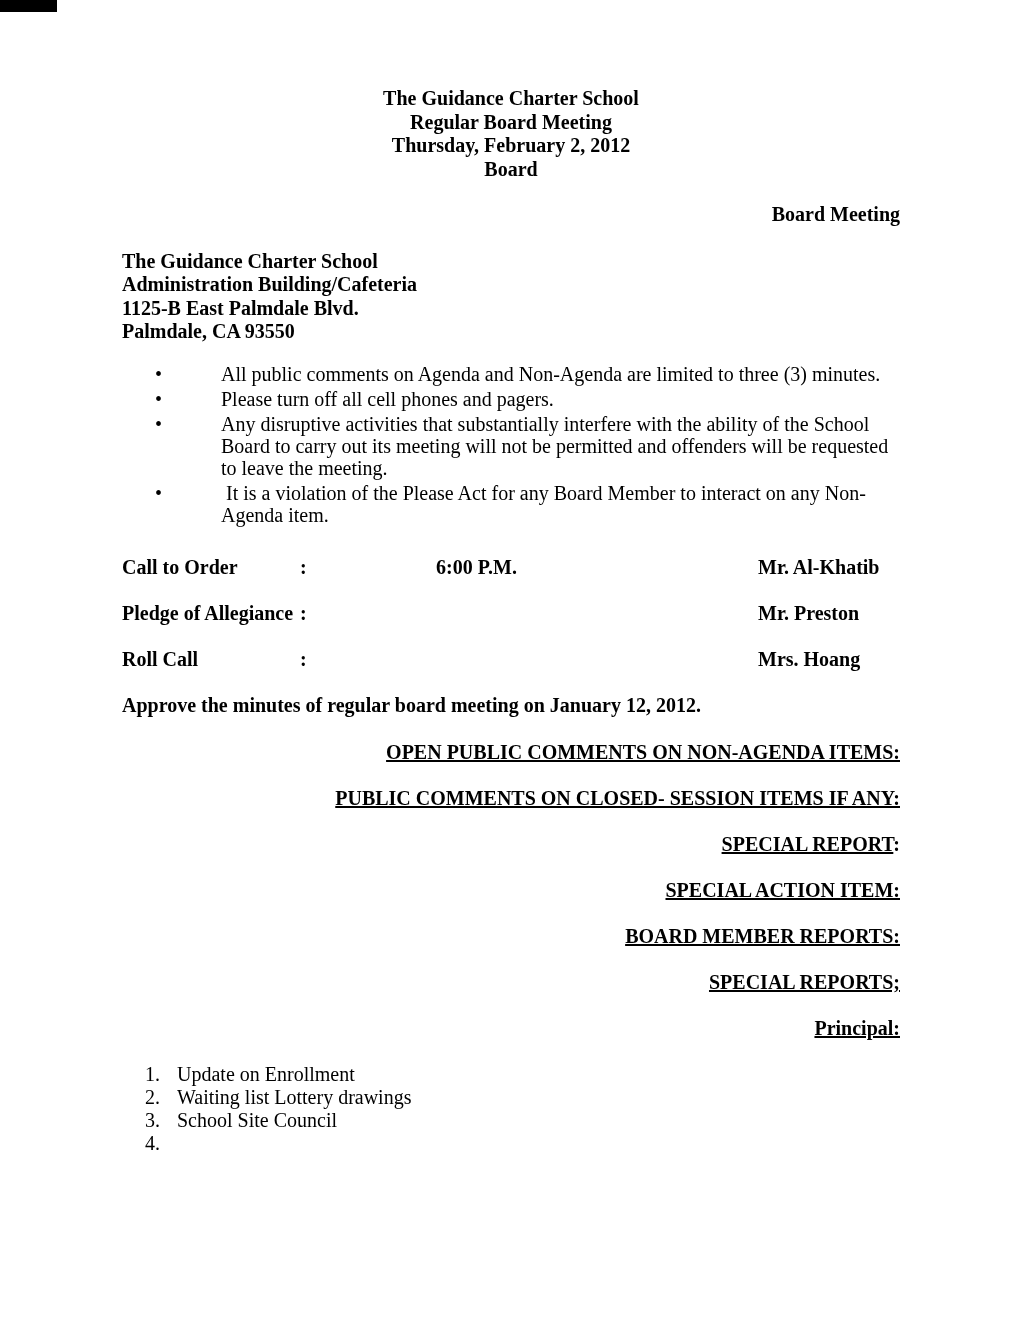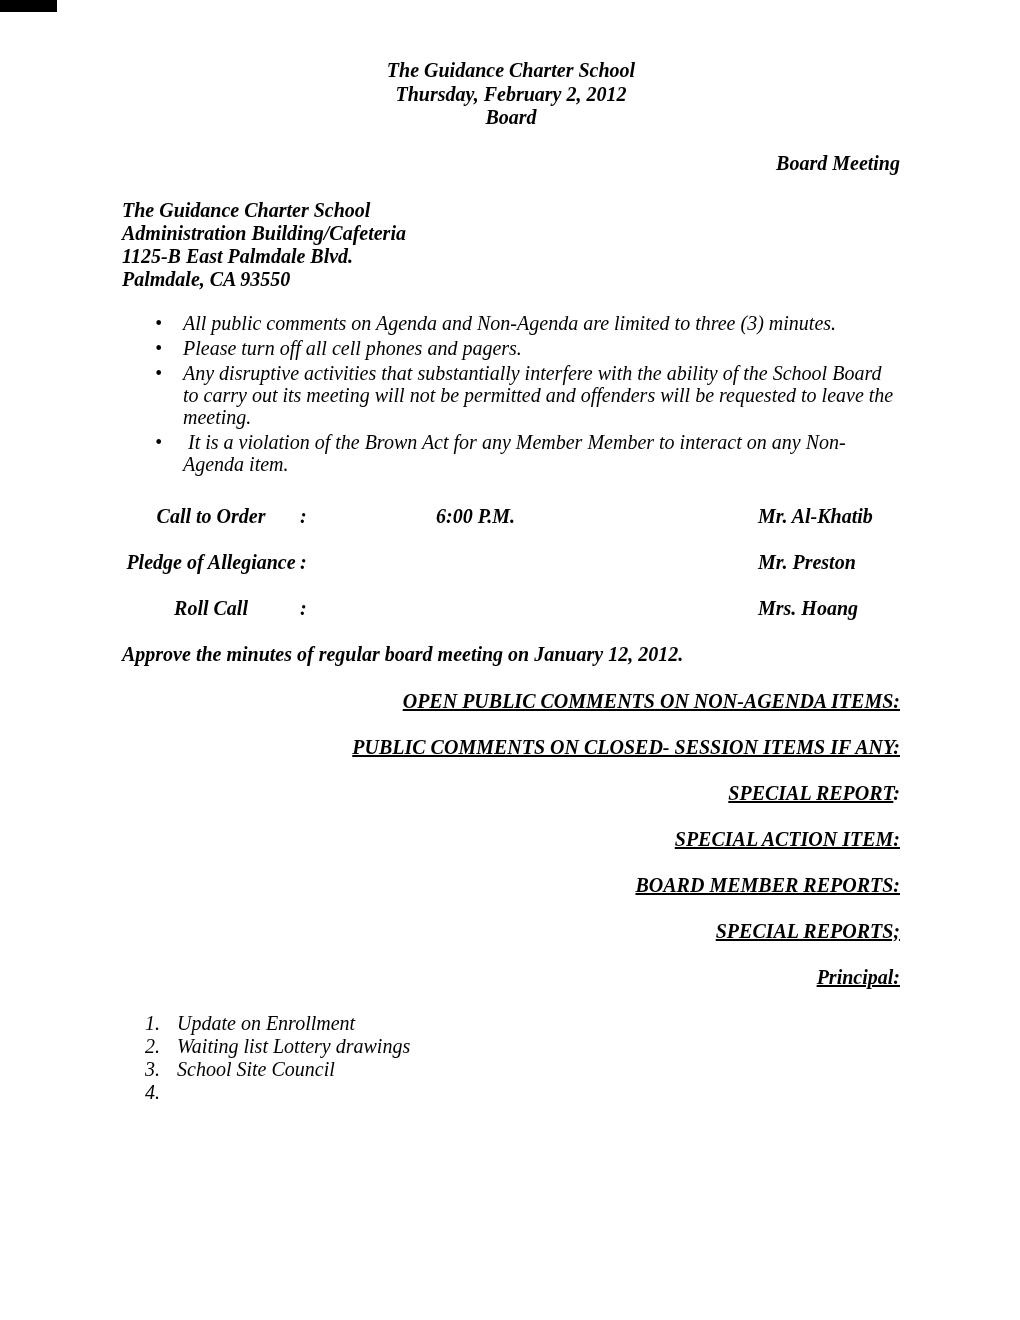--- a/index.html
+++ b/index.html
@@ -7,21 +7,21 @@
   body {
     width:1020px; height:1320px;
     font-family:"Liberation Serif", serif;
     font-size:20px; color:#000;
     position:relative; overflow:hidden;
   }
   .artifact {
     position:absolute; left:0; top:0;
     width:57px; height:12px; background:#000;
   }
-  .page { padding:59px 120px 0 122px;font-style:italic; }
+  .page { padding:87px 120px 0 122px; }
   .b { font-weight:bold; }
   .u { text-decoration:underline; }
   .center { text-align:center; }
 
   .title-block div { line-height:23.5px; }
 
   .board-meeting { margin-top:22px; line-height:23px;text-align:right; }
 
   .location { margin-top:24px; }
   .location div { line-height:23.3px; }
@@ -33,30 +33,31 @@
     margin-bottom:3px;
   }
   .rule .marker {
     width:28px; min-width:28px;
     margin-left:33px;
     text-align:left;
   }
   .rule .rule-text {
     white-space:pre-wrap;
     flex:1;
+    margin-left:38px;
   }
 
   .order-block { margin-top:30px; }
   .order-row {
     display:flex;
     line-height:23px;
     margin-bottom:23px;
     font-weight:bold;
   }
-  .order-label { min-width:178px;text-align:center; }
+  .order-label { min-width:178px; }
   .order-colon { min-width:100px; }
   .order-time  { min-width:322px;margin-left:36px; }
   .order-person { flex:1; }
 
   .minutes { line-height:23px; margin-bottom:24px; font-weight:bold; }
 
   .section-heading {
     line-height:23px;
     margin-bottom:23px;
     font-weight:bold;
@@ -75,20 +76,21 @@
 </style>
 </head>
 <body>
 
 <div class="artifact"></div>
 
 <div class="page">
 
   <div class="title-block center b">
     <div>The Guidance Charter School</div>
+    <div>Regular Board Meeting</div>
     <div>Thursday, February 2, 2012</div>
     <div>Board</div>
   </div>
 
   <div class="board-meeting b">Board Meeting</div>
 
   <div class="location b">
     <div>The Guidance Charter School</div>
     <div>Administration Building/Cafeteria</div>
     <div>1125-B East Palmdale Blvd.</div>
@@ -103,21 +105,21 @@
     <div class="rule">
       <span class="marker">•</span>
       <span class="rule-text">Please turn off all cell phones and pagers.</span>
     </div>
     <div class="rule">
       <span class="marker">•</span>
       <span class="rule-text">Any disruptive activities that substantially interfere with the ability of the School Board to carry out its meeting will not be permitted and offenders will be requested to leave the meeting.</span>
     </div>
     <div class="rule">
       <span class="marker">•</span>
-      <span class="rule-text"> It is a violation of the Brown Act for any Member Member to interact on any Non-Agenda item.</span>
+      <span class="rule-text"> It is a violation of the Please Act for any Board Member to interact on any Non-Agenda item.</span>
     </div>
   </div>
 
   <div class="order-block">
     <div class="order-row">
       <span class="order-label">Call to Order</span>
       <span class="order-colon">:</span>
       <span class="order-time">6:00 P.M.</span>
       <span class="order-person">Mr. Al-Khatib</span>
     </div>

